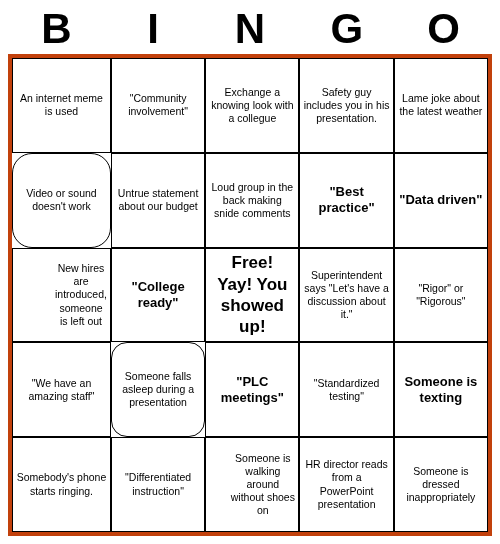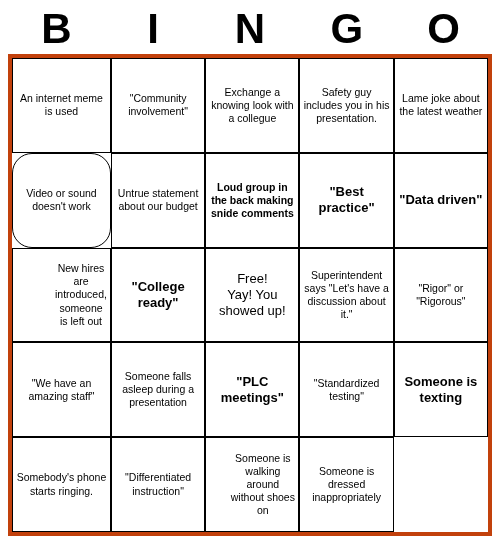--- a/index.html
+++ b/index.html
@@ -41,22 +41,22 @@
       align-items: center;
       justify-content: center;
       text-align: center;
       padding: 2px 3px;
       font-size: 10.5px;
       line-height: 1.25;
       color: #000;
       min-height: 80px;
     }
     .bingo-cell.free {
-      font-weight: normal;
-      font-size: 13px;
+      font-weight: bold;
+      font-size: 17px;
     }
     .bingo-cell.large-text {
       font-size: 13px;
       font-weight: bold;
     }
   </style>
 </head>
 <body>
 
 <div class="bingo-header">
@@ -68,31 +68,32 @@
 </div>
 
 <div class="bingo-grid" id="bingo-grid">
 <div class="bingo-cell" style="white-space: pre-line;">An internet meme is used</div>
     <div class="bingo-cell" style="white-space: pre-line;">"Community involvement"</div>
     <div class="bingo-cell" style="white-space: pre-line;">Exchange a knowing look with a collegue</div>
     <div class="bingo-cell" style="white-space: pre-line;">Safety guy includes you in his presentation.</div>
     <div class="bingo-cell" style="white-space: pre-line;">Lame joke about the latest weather</div>
     <div class="bingo-cell" style="white-space: pre-line; border-radius: 20px;">Video or sound doesn't work</div>
     <div class="bingo-cell" style="white-space: pre-line;">Untrue statement about our budget</div>
-    <div class="bingo-cell" style="white-space: pre-line; font-weight: bold;">Loud group in the back making snide comments</div>
+    <div class="bingo-cell" style="white-space: pre-line;">Loud group in the back making snide comments</div>
     <div class="bingo-cell large-text" style="white-space: pre-line;">"Best practice"</div>
     <div class="bingo-cell large-text" style="white-space: pre-line;">"Data driven"</div>
     <div class="bingo-cell" style="white-space: pre-line; padding-left: 42px;">New hires are introduced, someone is left out</div>
     <div class="bingo-cell large-text" style="white-space: pre-line;">"College ready"</div>
     <div class="bingo-cell free" style="white-space: pre-line;">Free!
 Yay! You showed up!</div>
     <div class="bingo-cell" style="white-space: pre-line;">Superintendent says "Let's have a discussion about it."</div>
     <div class="bingo-cell" style="white-space: pre-line;">"Rigor" or "Rigorous"</div>
     <div class="bingo-cell" style="white-space: pre-line;">"We have an amazing staff"</div>
-    <div class="bingo-cell" style="white-space: pre-line;">Someone falls asleep during a presentation</div>
+    <div class="bingo-cell" style="white-space: pre-line; border-radius: 16px;">Someone falls asleep during a presentation</div>
     <div class="bingo-cell large-text" style="white-space: pre-line;">"PLC meetings"</div>
     <div class="bingo-cell" style="white-space: pre-line;">"Standardized testing"</div>
     <div class="bingo-cell large-text" style="white-space: pre-line;">Someone is texting</div>
     <div class="bingo-cell" style="white-space: pre-line;">Somebody's phone starts ringing.</div>
     <div class="bingo-cell" style="white-space: pre-line;">"Differentiated instruction"</div>
     <div class="bingo-cell" style="white-space: pre-line; padding-left: 24px;">Someone is walking around without shoes on</div>
+    <div class="bingo-cell" style="white-space: pre-line;">HR director reads from a PowerPoint presentation</div>
     <div class="bingo-cell" style="white-space: pre-line;">Someone is dressed inappropriately</div>
   </div>
 
 </body></html>

